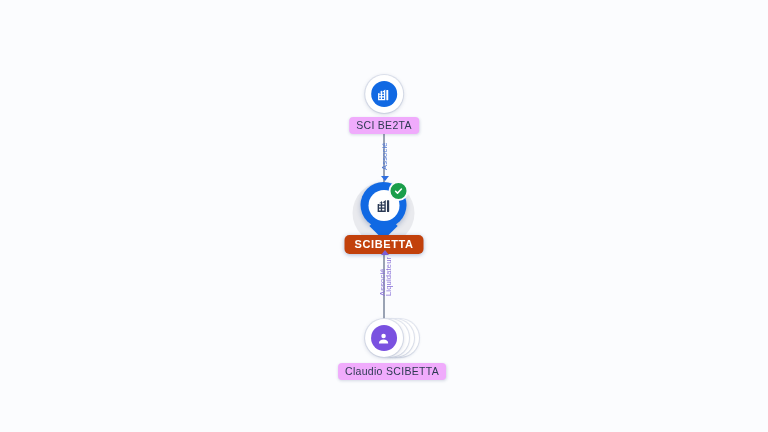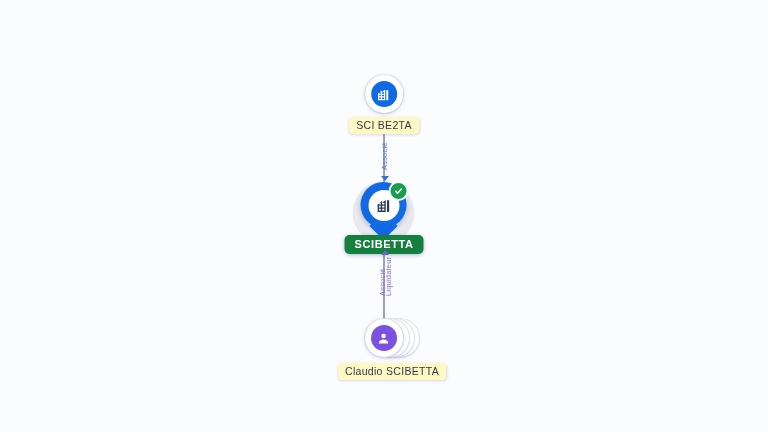--- a/index.html
+++ b/index.html
@@ -24,21 +24,21 @@
     display:flex;align-items:center;justify-content:center;
     position:relative;z-index:3;
   }
   .blue-disc{
     width:26px;height:26px;border-radius:50%;
     background:#1169e3;
     display:flex;align-items:center;justify-content:center;
   }
   .plain-label{
     margin-top:4px;
-    background:#fef9c3;
+    background:#f0abfc;
     border-radius:4px;
     padding:2px 7px 3px 7px;
     font-size:10.5px;
     color:#2d3a52;
     letter-spacing:.3px;
     white-space:nowrap;
     box-shadow:0 1px 3px rgba(40,60,110,.18);
     position:relative;z-index:3;
   }
 
@@ -71,21 +71,21 @@
   }
   .check-badge{
     position:absolute;right:-1px;top:-1px;
     width:16px;height:16px;border-radius:50%;
     background:#1a9e4b;border:2px solid #fbfcfe;
     display:flex;align-items:center;justify-content:center;
     z-index:5;
   }
   .pill-label{
     margin-top:-3px;
-    background:#15803d;
+    background:#c2410c;
     color:#ffffff;
     border-radius:5px;
     padding:3px 10px 4px 10px;
     font-size:11px;font-weight:bold;
     letter-spacing:.6px;
     white-space:nowrap;
     box-shadow:0 1px 4px rgba(20,60,140,.35);
     position:relative;z-index:4;
   }
 

